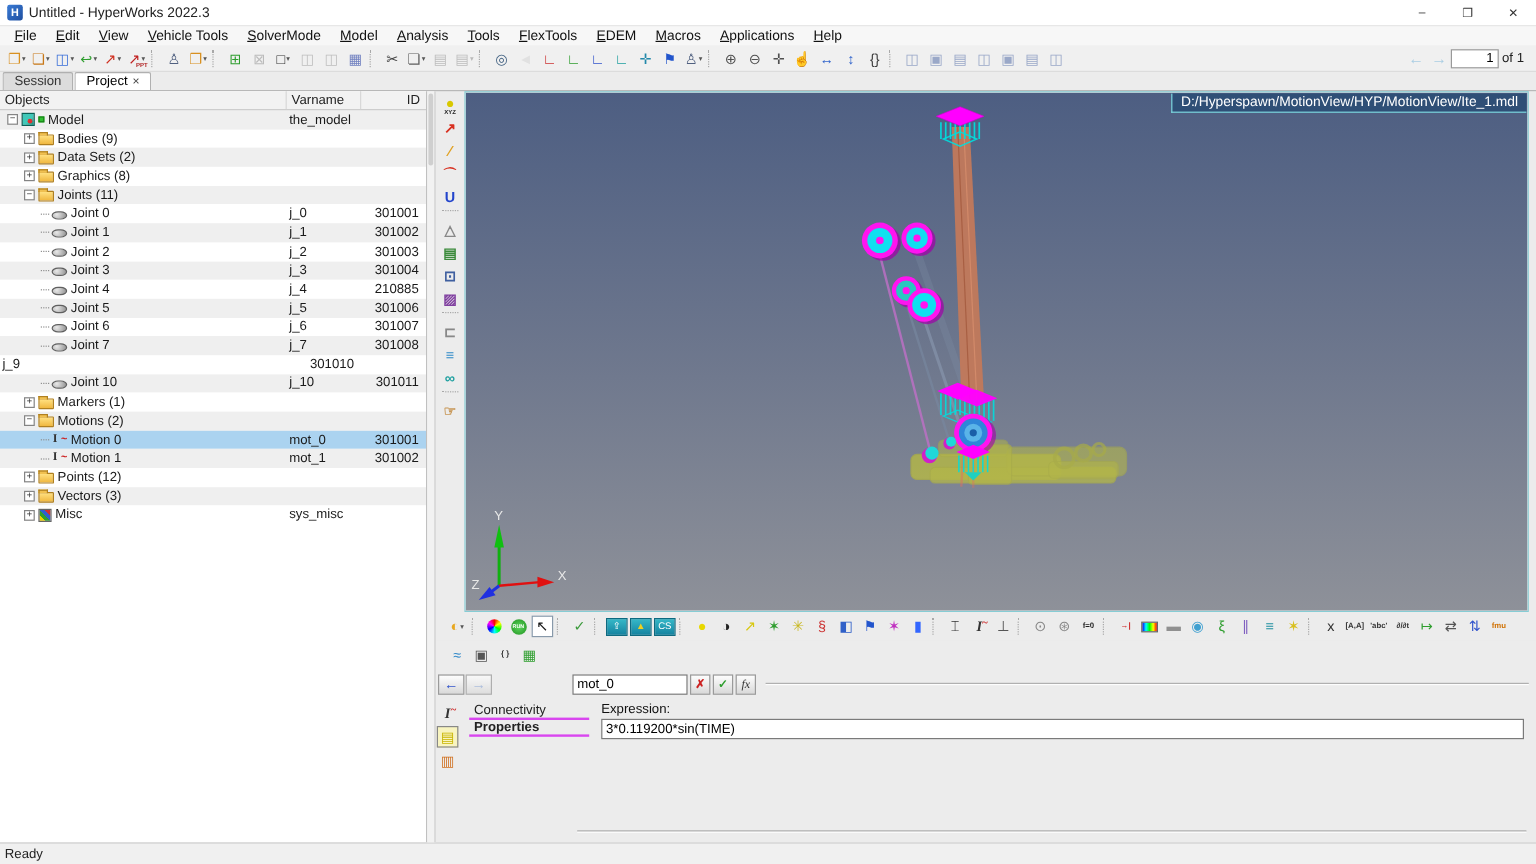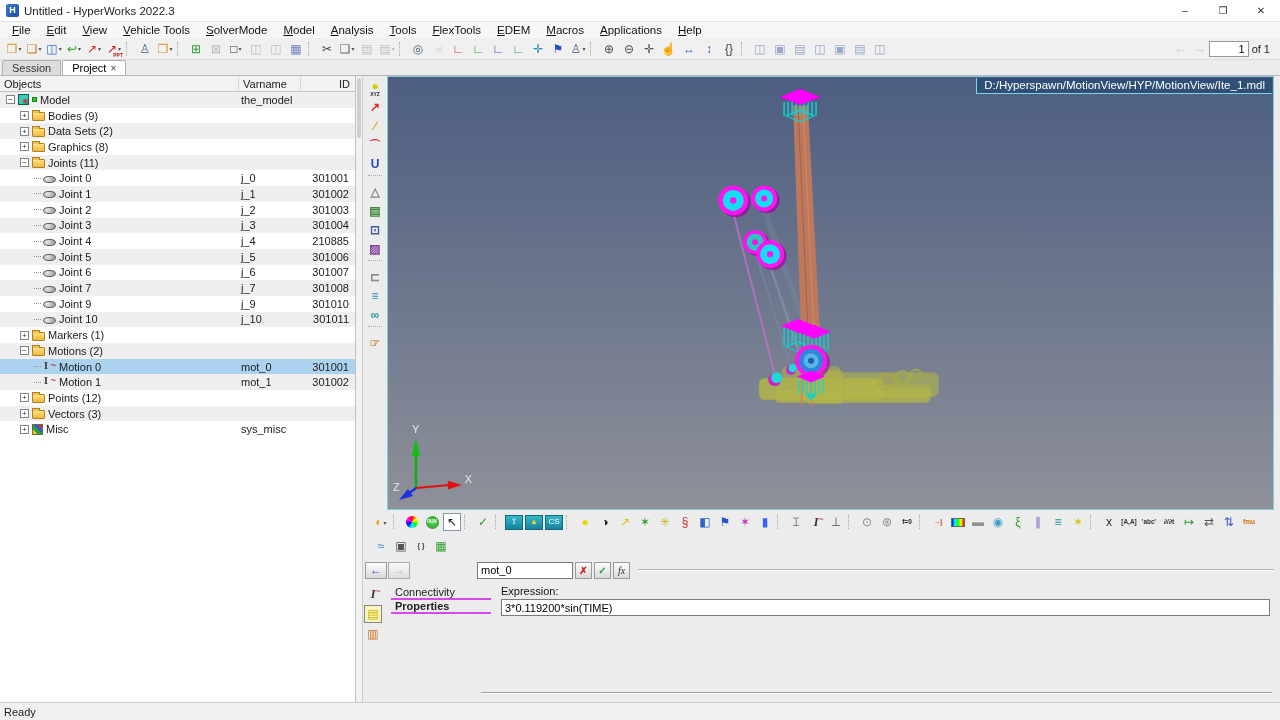--- a/index.html
+++ b/index.html
@@ -446,26 +446,20 @@
             <div class="c1">
               <span style="width: 34px; flex: 0 0 auto;"></span>
               <span class="dash"></span>
               <span class="ico joint"></span>
               <span>Joint 7</span>
             </div>
             <div class="vn">j_7</div>
             <div class="idc">301008</div>
           </div>
           <div class="trow">
-            <div class="c1">
-              <span style="width: 34px; flex: 0 0 auto;"></span>
-              <span class="dash"></span>
-              <span class="ico joint"></span>
-              <span>Joint 9</span>
-            </div>
             <div class="vn">j_9</div>
             <div class="idc">301010</div>
           </div>
           <div class="trow">
             <div class="c1">
               <span style="width: 34px; flex: 0 0 auto;"></span>
               <span class="dash"></span>
               <span class="ico joint"></span>
               <span>Joint 10</span>
             </div>

